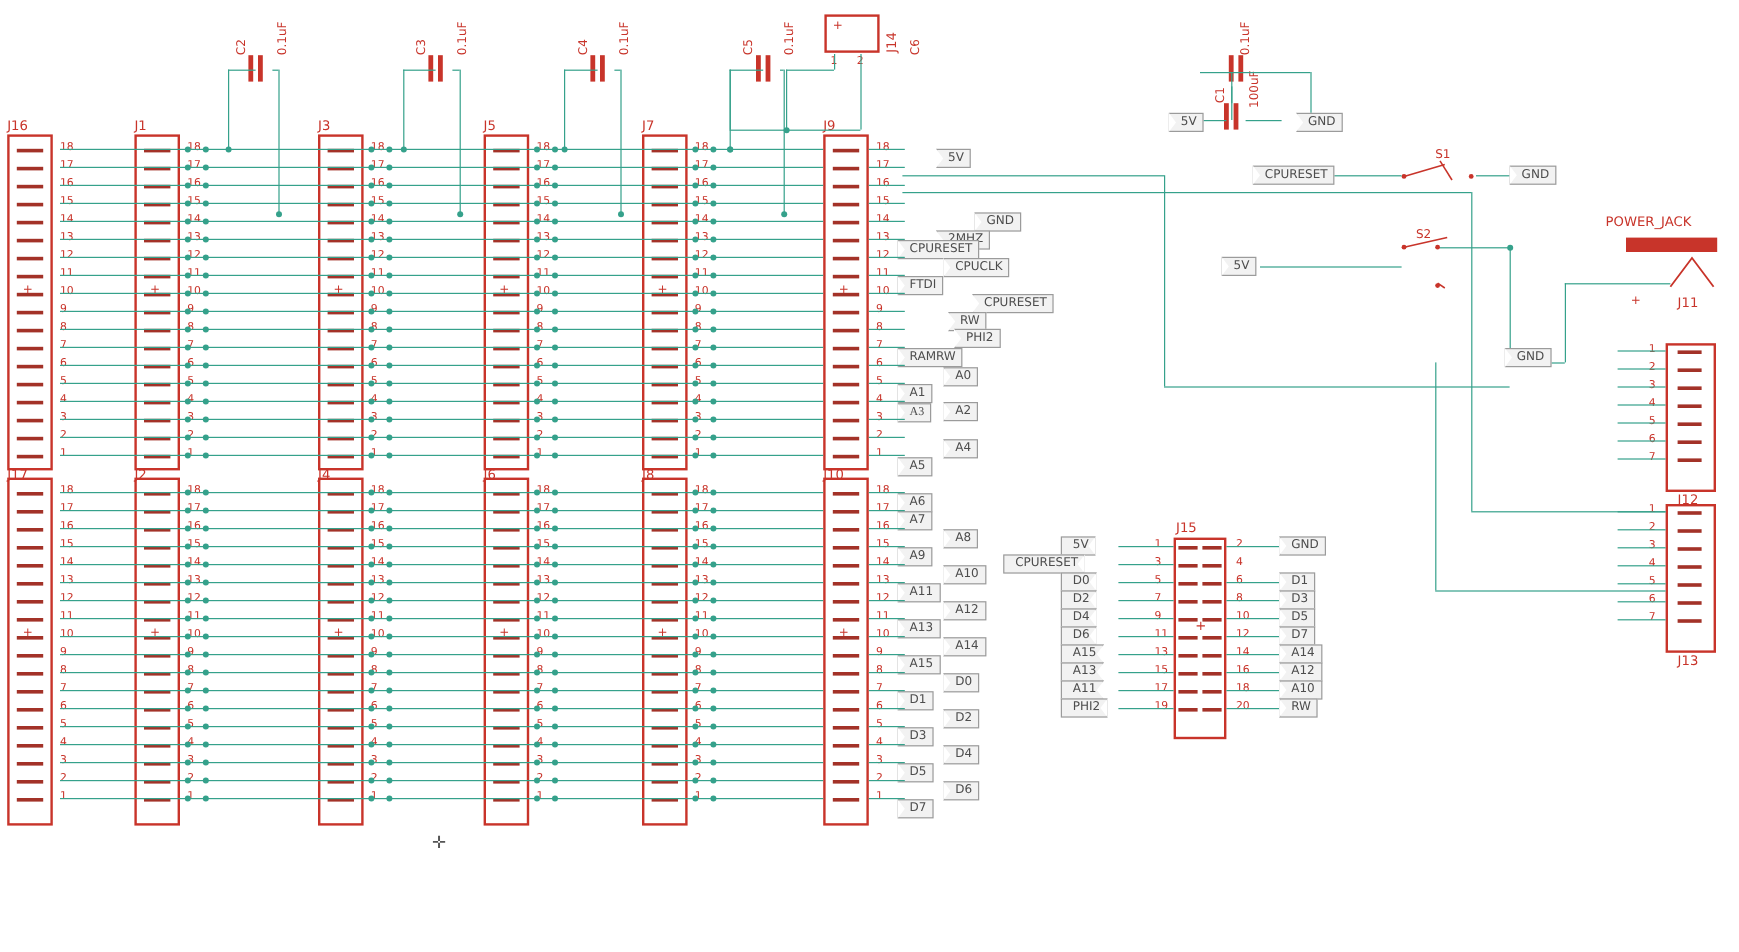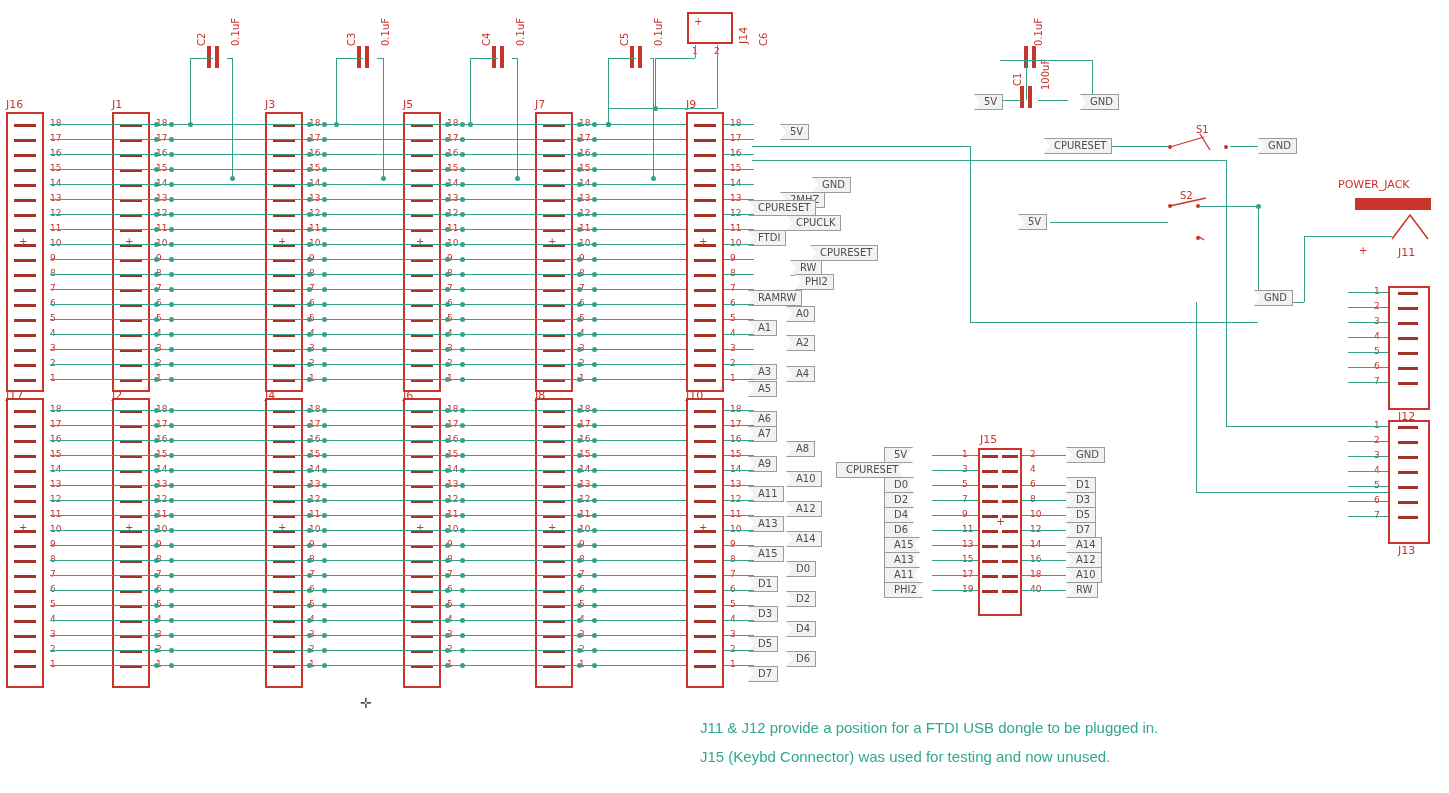--- a/index.html
+++ b/index.html
@@ -142,22 +142,20 @@
 
   <div class="swlbl" style="left:1180px;top:190px;">S2</div>
   <div class="swdot" style="left:1168px;top:204px;"></div>
   <div class="swdot" style="left:1196px;top:204px;"></div>
   <div class="swdot" style="left:1196px;top:236px;"></div>
   <svg style="position:absolute;left:1160px;top:196px;width:60px;height:48px;">
     <line x1="10" y1="10" x2="46" y2="2" stroke="#c8342a" stroke-width="1.3"></line>
     <line x1="38" y1="40" x2="44" y2="44" stroke="#c8342a" stroke-width="1.3"></line>
   </svg>
 
-  <div class="note" style="left:700px;top:719px;">J11 &amp; J12 provide a position for a FTDI USB dongle to be plugged in.</div>
-  <div class="note" style="left:700px;top:748px;">J15 (Keybd Connector) was used for testing and now unused.</div>
 
   <div class="cursor" style="left:360px;top:695px;">✛</div>
 
 <div class="pinbar" style="left:14px;top:124px;width:22px;"></div>
     <div class="num" style="left:50px;top:119px;">18</div>
     <div class="pinbar" style="left:14px;top:139px;width:22px;"></div>
     <div class="num" style="left:50px;top:134px;">17</div>
     <div class="pinbar" style="left:14px;top:154px;width:22px;"></div>
     <div class="num" style="left:50px;top:149px;">16</div>
     <div class="pinbar" style="left:14px;top:169px;width:22px;"></div>
@@ -985,21 +983,21 @@
     <div class="netlbl" style="left:748px;top:200px;">CPURESET</div>
     <div class="netlbl" style="left:786px;top:215px;">CPUCLK</div>
     <div class="netlbl" style="left:748px;top:230px;">FTDI</div>
     <div class="netlbl" style="left:810px;top:245px;">CPURESET</div>
     <div class="netlbl" style="left:790px;top:260px;">RW</div>
     <div class="netlbl" style="left:795px;top:274px;">PHI2</div>
     <div class="netlbl" style="left:748px;top:290px;">RAMRW</div>
     <div class="netlbl" style="left:786px;top:306px;">A0</div>
     <div class="netlbl" style="left:748px;top:320px;">A1</div>
     <div class="netlbl" style="left:786px;top:335px;">A2</div>
-    <div class="netlbl" style="left:748px;top:364px;">A3</div>
+    <div class="netlbl" style="left:748px;top:336px;font-family:Liberation Serif, serif;">A3</div>
     <div class="netlbl" style="left:786px;top:366px;">A4</div>
     <div class="netlbl" style="left:748px;top:381px;">A5</div>
     <div class="netlbl" style="left:748px;top:411px;">A6</div>
     <div class="netlbl" style="left:748px;top:426px;">A7</div>
     <div class="netlbl" style="left:786px;top:441px;">A8</div>
     <div class="netlbl" style="left:748px;top:456px;">A9</div>
     <div class="netlbl" style="left:786px;top:471px;">A10</div>
     <div class="netlbl" style="left:748px;top:486px;">A11</div>
     <div class="netlbl" style="left:786px;top:501px;">A12</div>
     <div class="netlbl" style="left:748px;top:516px;">A13</div>
@@ -1122,21 +1120,21 @@
     <div class="wire wh" style="left:1022px;top:545px;width:44px;"></div>
     <div class="netlbl" style="left:1066px;top:537px;">A14</div>
     <div class="num" style="left:1030px;top:555px;">16</div>
     <div class="pinbar" style="left:1002px;top:560px;width:16px;"></div>
     <div class="wire wh" style="left:1022px;top:560px;width:44px;"></div>
     <div class="netlbl" style="left:1066px;top:552px;">A12</div>
     <div class="num" style="left:1030px;top:570px;">18</div>
     <div class="pinbar" style="left:1002px;top:575px;width:16px;"></div>
     <div class="wire wh" style="left:1022px;top:575px;width:44px;"></div>
     <div class="netlbl" style="left:1066px;top:567px;">A10</div>
-    <div class="num" style="left:1030px;top:585px;">40</div>
+    <div class="num" style="left:1030px;top:585px;">20</div>
     <div class="pinbar" style="left:1002px;top:590px;width:16px;"></div>
     <div class="wire wh" style="left:1022px;top:590px;width:44px;"></div>
     <div class="netlbl" style="left:1066px;top:582px;">RW</div>
     <div class="pinbar" style="left:1398px;top:292px;width:20px;"></div>
     <div class="num" style="left:1374px;top:287px;">1</div>
     <div class="wire wh" style="left:1348px;top:292px;width:40px;"></div>
     <div class="pinbar" style="left:1398px;top:307px;width:20px;"></div>
     <div class="num" style="left:1374px;top:302px;">2</div>
     <div class="wire wh" style="left:1348px;top:307px;width:40px;"></div>
     <div class="pinbar" style="left:1398px;top:322px;width:20px;"></div>

